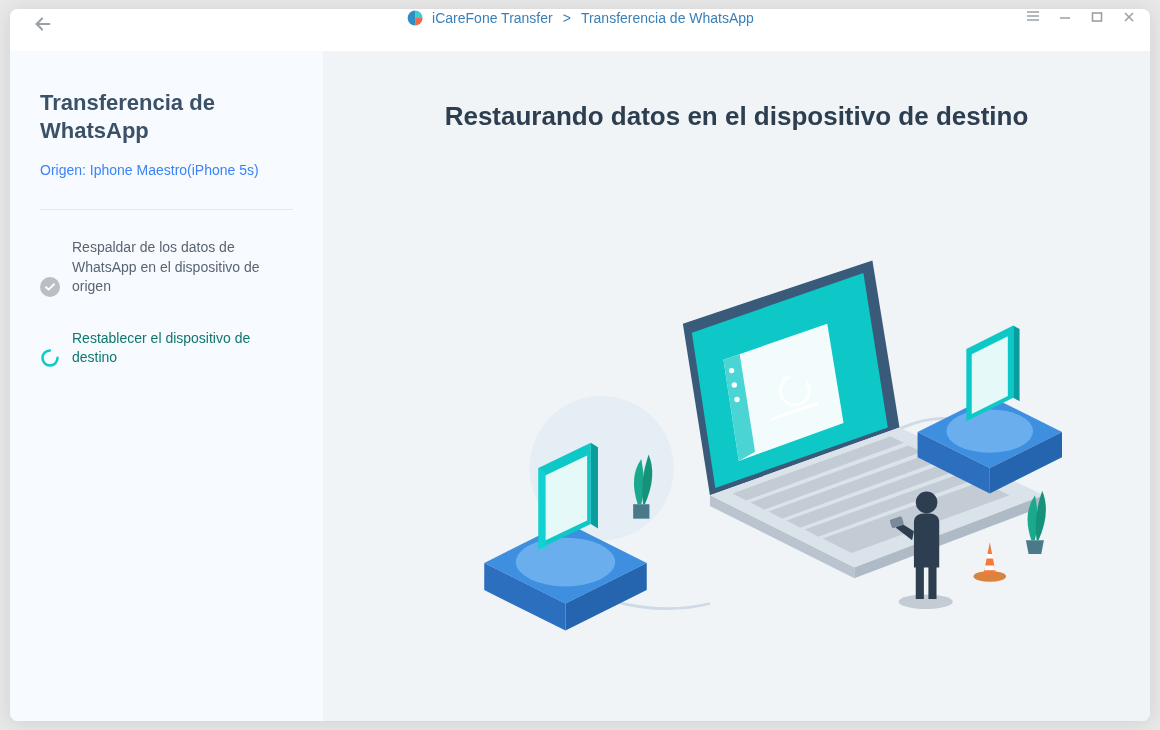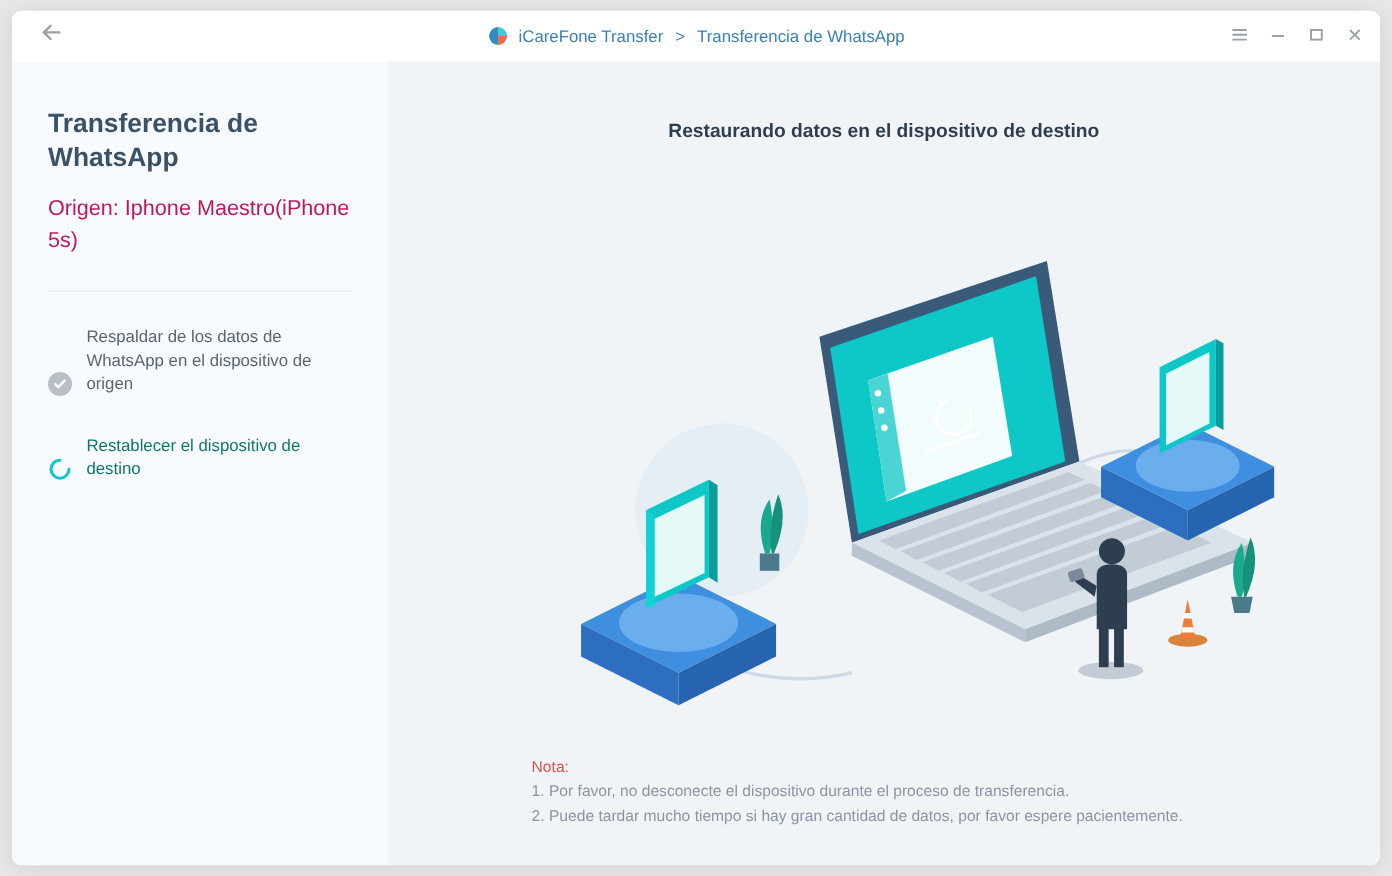--- a/index.html
+++ b/index.html
@@ -18,21 +18,21 @@
       background: #fff;
       border-radius: 8px;
       box-shadow: 0 2px 20px rgba(0,0,0,0.1);
       display: flex;
       flex-direction: column;
       overflow: hidden;
     }
     .titlebar {
       height: 42px;
       display: flex;
-      align-items: center;
+      align-items: flex-start;
       padding: 0 18px;
       position: relative;
       background: #fff;
     }
     .back-arrow {
       color: #9aa0a6;
       font-size: 22px;
       cursor: pointer;
       padding: 4px;
     }
@@ -71,22 +71,22 @@
       padding: 38px 30px;
     }
     .sidebar-title {
       color: #3b5167;
       font-size: 22px;
       font-weight: 600;
       line-height: 1.25;
       margin-bottom: 16px;
     }
     .device-info {
-      color: #be185d;
-      font-size: 18px;
+      color: #3b82f6;
+      font-size: 14px;
       line-height: 1.5;
     }
     .divider {
       height: 1px;
       background: #e3e8ed;
       margin: 28px 0;
     }
     .step {
       display: flex;
       gap: 12px;
@@ -119,21 +119,21 @@
     .step-active .step-text { color: #0f766e; font-weight: 500; }
     .main {
       flex: 1;
       background: #f1f4f7;
       padding: 50px 50px 30px;
       display: flex;
       flex-direction: column;
     }
     .main-title {
       color: #2d3e50;
-      font-size: 16px;
+      font-size: 26px;
       font-weight: 700;
       text-align: center;
       margin-bottom: 40px;
     }
     .illustration {
       flex: 1;
       display: flex;
       align-items: center;
       justify-content: center;
       min-height: 380px;
@@ -318,20 +318,15 @@
 
           <g>
             <ellipse cx="640" cy="370" rx="18" ry="6" fill="#d8833e"></ellipse>
             <path d="M 633 368 L 640 332 L 647 368 Z" fill="#f07b3a"></path>
             <path d="M 635 358 L 645 358 L 646 363 L 634 363 Z" fill="#fff"></path>
             <path d="M 637 345 L 643 345 L 644 350 L 636 350 Z" fill="#fff"></path>
           </g>
         </svg>
       </div>
 
-      <div class="notes">
-        <div class="note-label">Nota:</div>
-        <div class="note-line">1. Por favor, no desconecte el dispositivo durante el proceso de transferencia.</div>
-        <div class="note-line">2. Puede tardar mucho tiempo si hay gran cantidad de datos, por favor espere pacientemente.</div>
-      </div>
     </div>
   </div>
 </div>
 
 </body></html>

